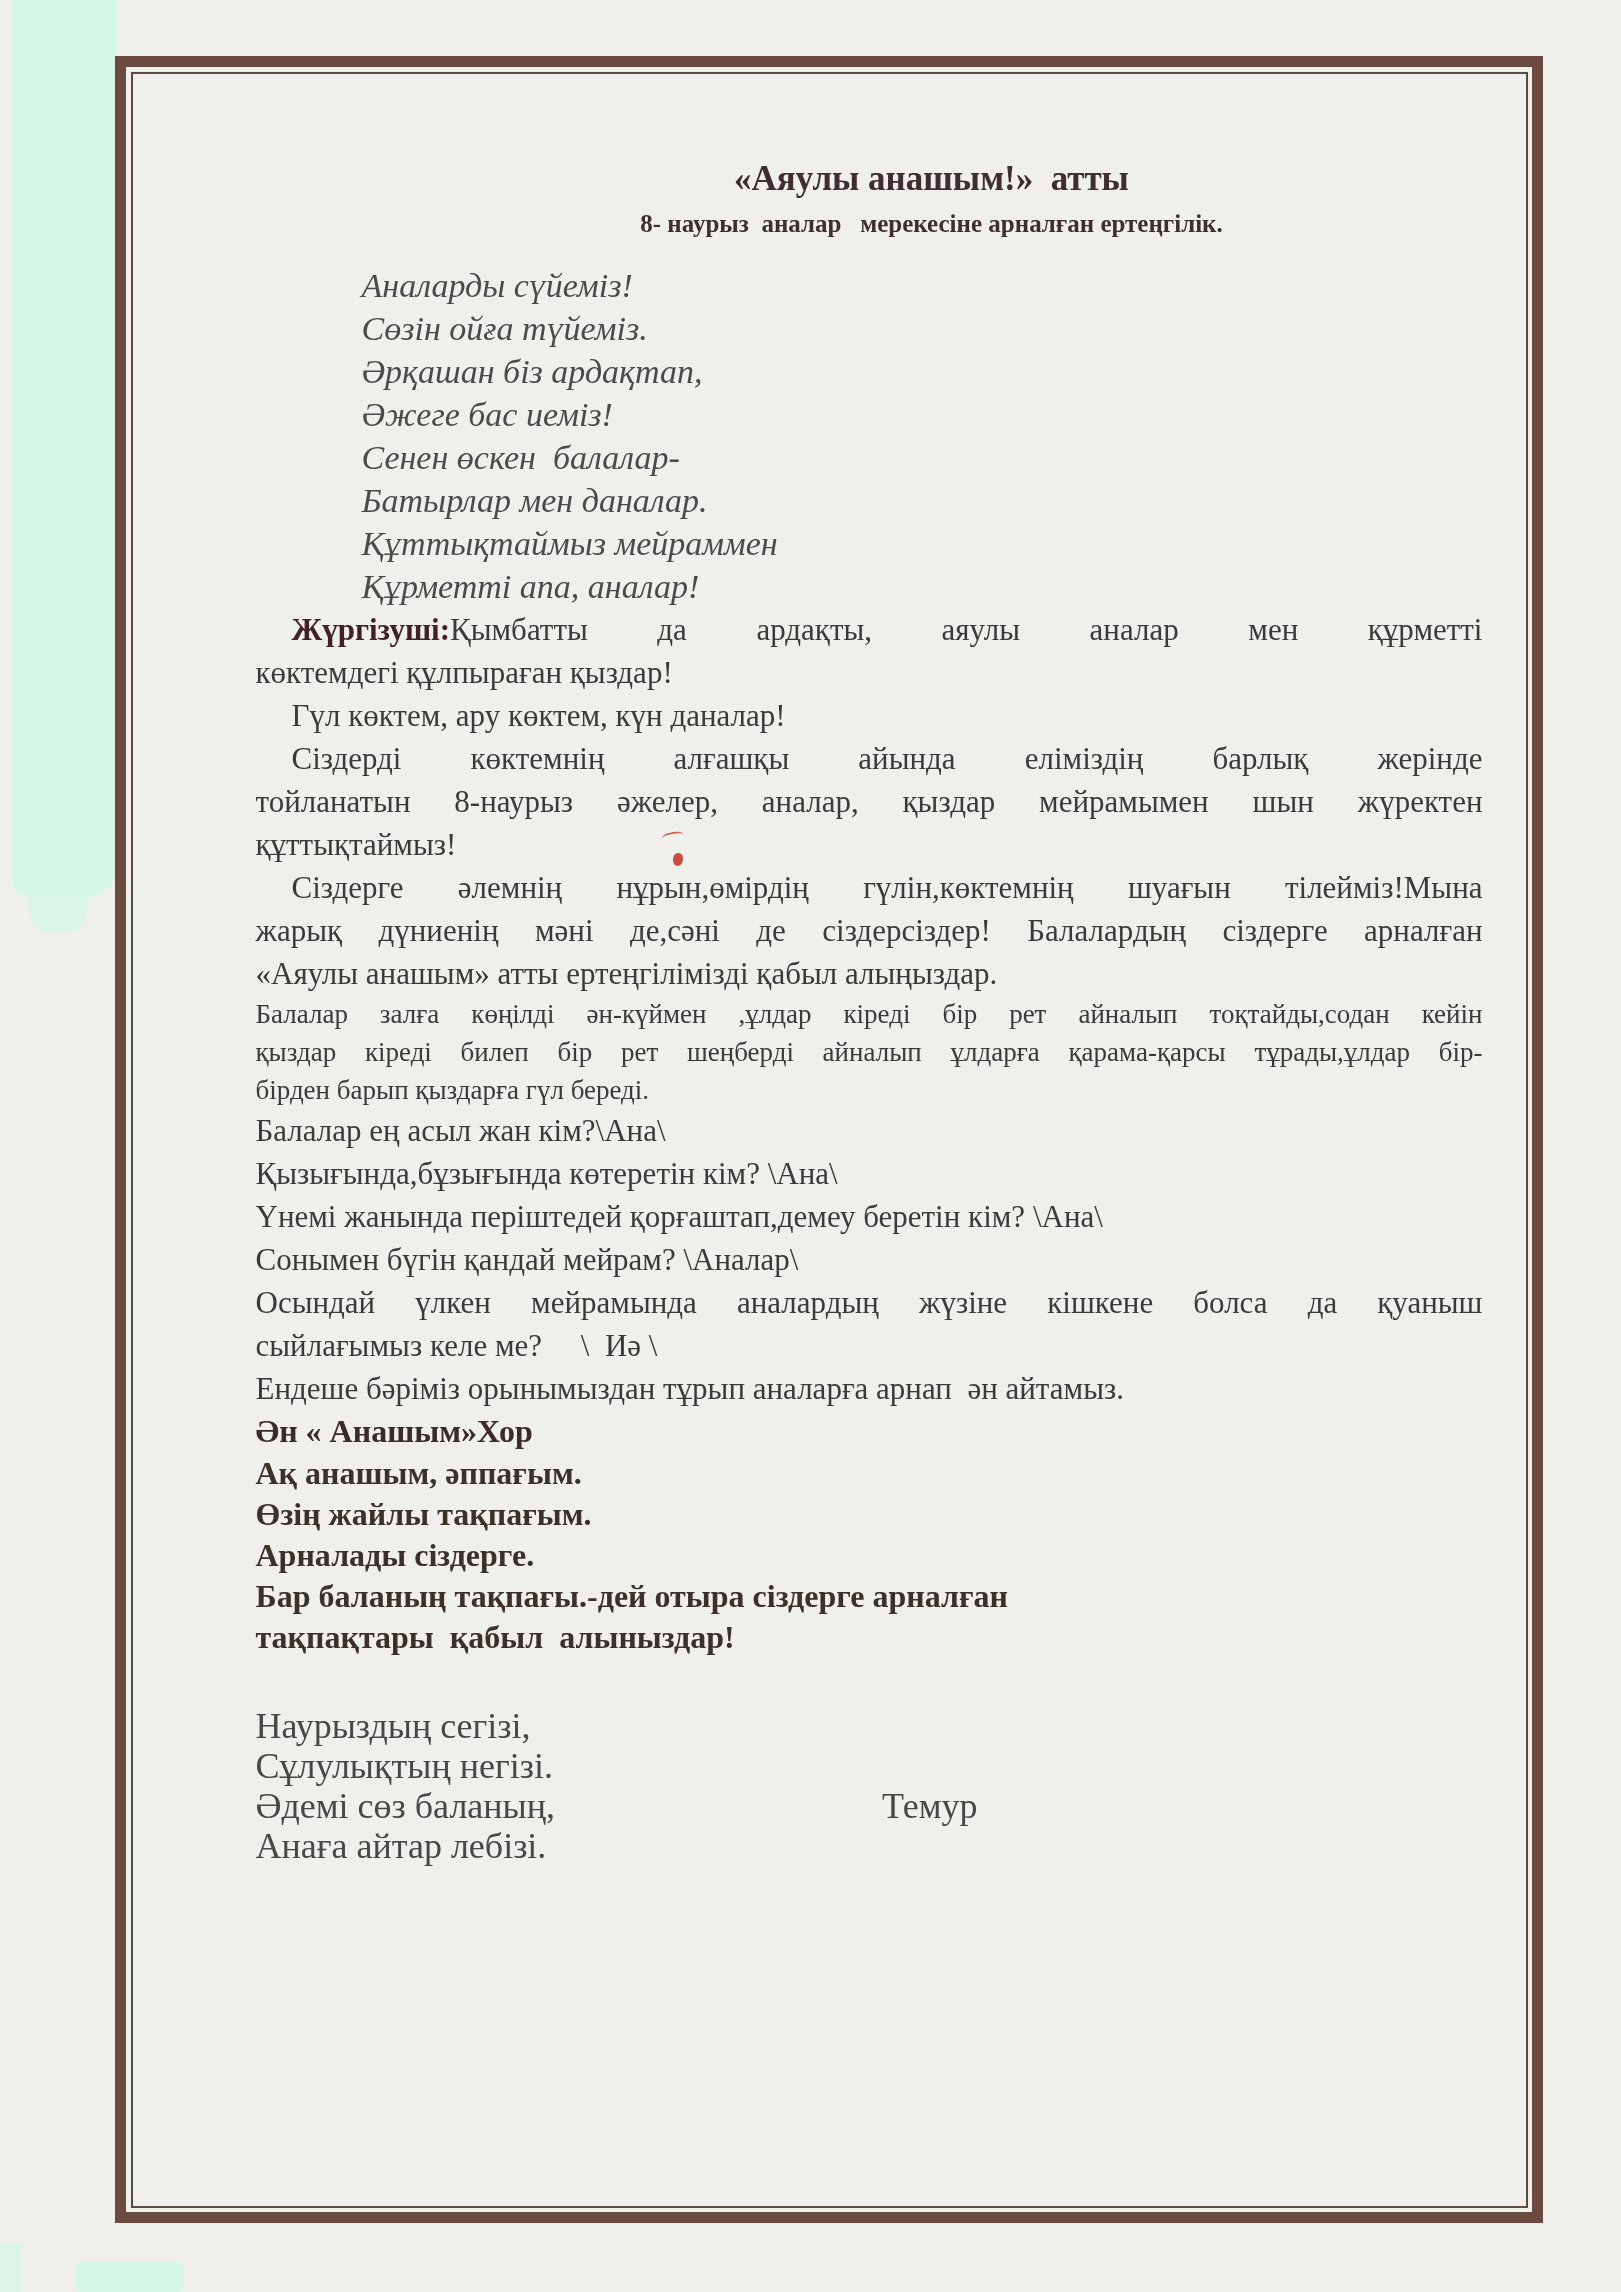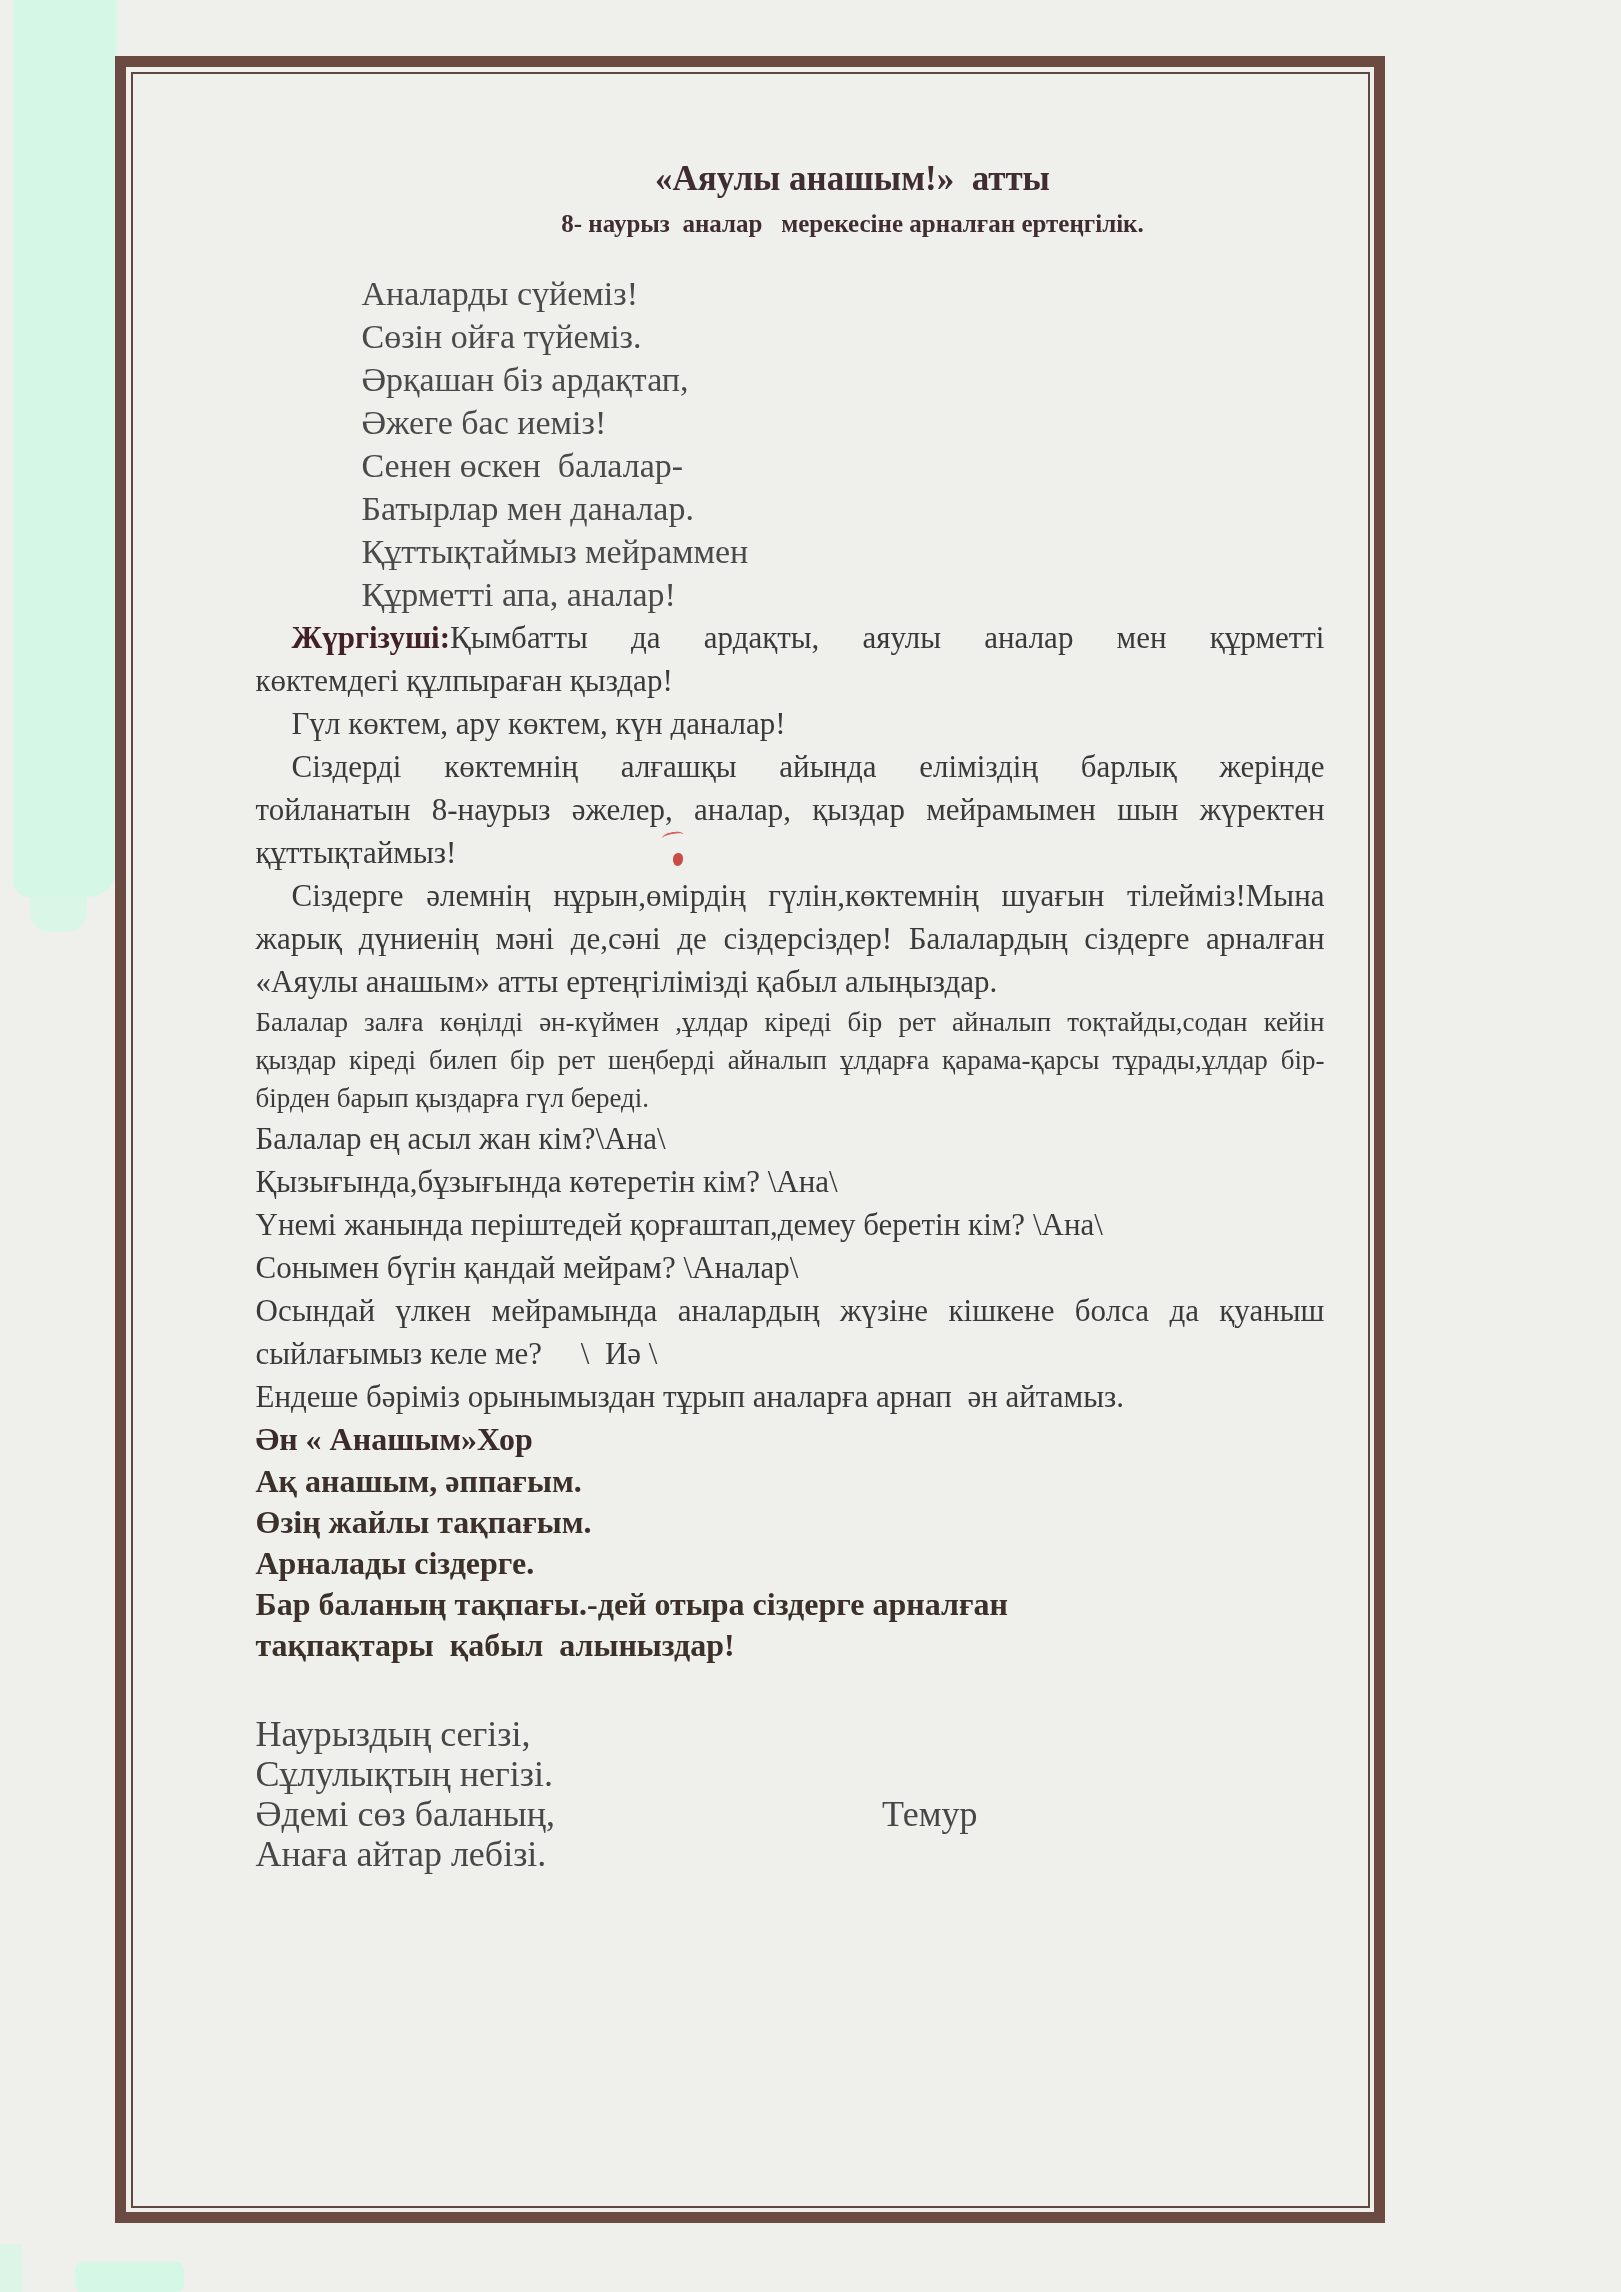--- a/index.html
+++ b/index.html
@@ -8,31 +8,31 @@
     background:#eff0ec;
     font-family:"Liberation Serif","DejaVu Serif",serif;
     color:#3a3a3a;
   }
   .mint{position:absolute;background:#d5f7e6}
   #strip{left:12.5px;top:0;width:104px;height:897px;border-radius:0 0 30px 16px}
   #strip2{left:30px;top:891px;width:57px;height:41px;border-radius:0 0 19.7px 19.7px;opacity:.8}
   #patch1{left:75px;top:2262px;width:109px;height:30px;border-radius:7.2px}
   #patch2{left:0;top:2244px;width:21.5px;height:48px;opacity:.7}
   .frame{
-    position:absolute;left:115px;top:56px;width:1270px;height:2167px;
+    position:absolute;left:115px;top:56px;width:1428px;height:2167px;
     border:11.6px solid #6b4a42;box-sizing:border-box;
   }
   .frame-inner{position:absolute;inset:4.5px;border:2.7px solid #5e483f}
   .content{position:absolute;inset:0;padding:82px 43px 0 123px;box-sizing:border-box;font-size:31px;line-height:43px}
   .line{white-space:pre-wrap}
   .jl{text-align:justify;text-align-last:justify;white-space:normal}
   .ind{text-indent:36px}
   .title{text-align:center;margin-left:125px;font-weight:bold;color:#402d31;font-size:35px;line-height:45px}
   .title .t2{font-size:25px}
-  .poem{margin-left:106px;margin-top:26px;font-size:34px;color:#4a4a4a}
+  .poem{margin-left:106px;margin-top:18px;font-style:italic;font-size:34px;color:#4a4a4a}
   b.host{color:#431f26}
   .stage{font-size:27px;line-height:38px}
   .song-header{font-weight:bold;color:#3a2a2a;font-size:32px}
   .song{font-family:Liberation Serif, serif;font-weight:bold;font-size:32px;line-height:41px;color:#3b302a}
   .closing{margin-top:48px;font-size:36px;line-height:40px;color:#474747}
   .closing-row{display:flex;white-space:pre-wrap}
   .temur{margin-left:327px}
   .ink-dot{position:absolute;left:673px;top:853px;width:9.9px;height:12.5px;background:#c03028;border-radius:55% 45% 60% 50%;opacity:.85}
   .ink-tick{position:absolute;left:662px;top:832px;width:21.5px;height:7.2px;border-top:2.7px solid #cf4438;border-radius:50%;transform:rotate(-10deg);opacity:.8}
 </style>

